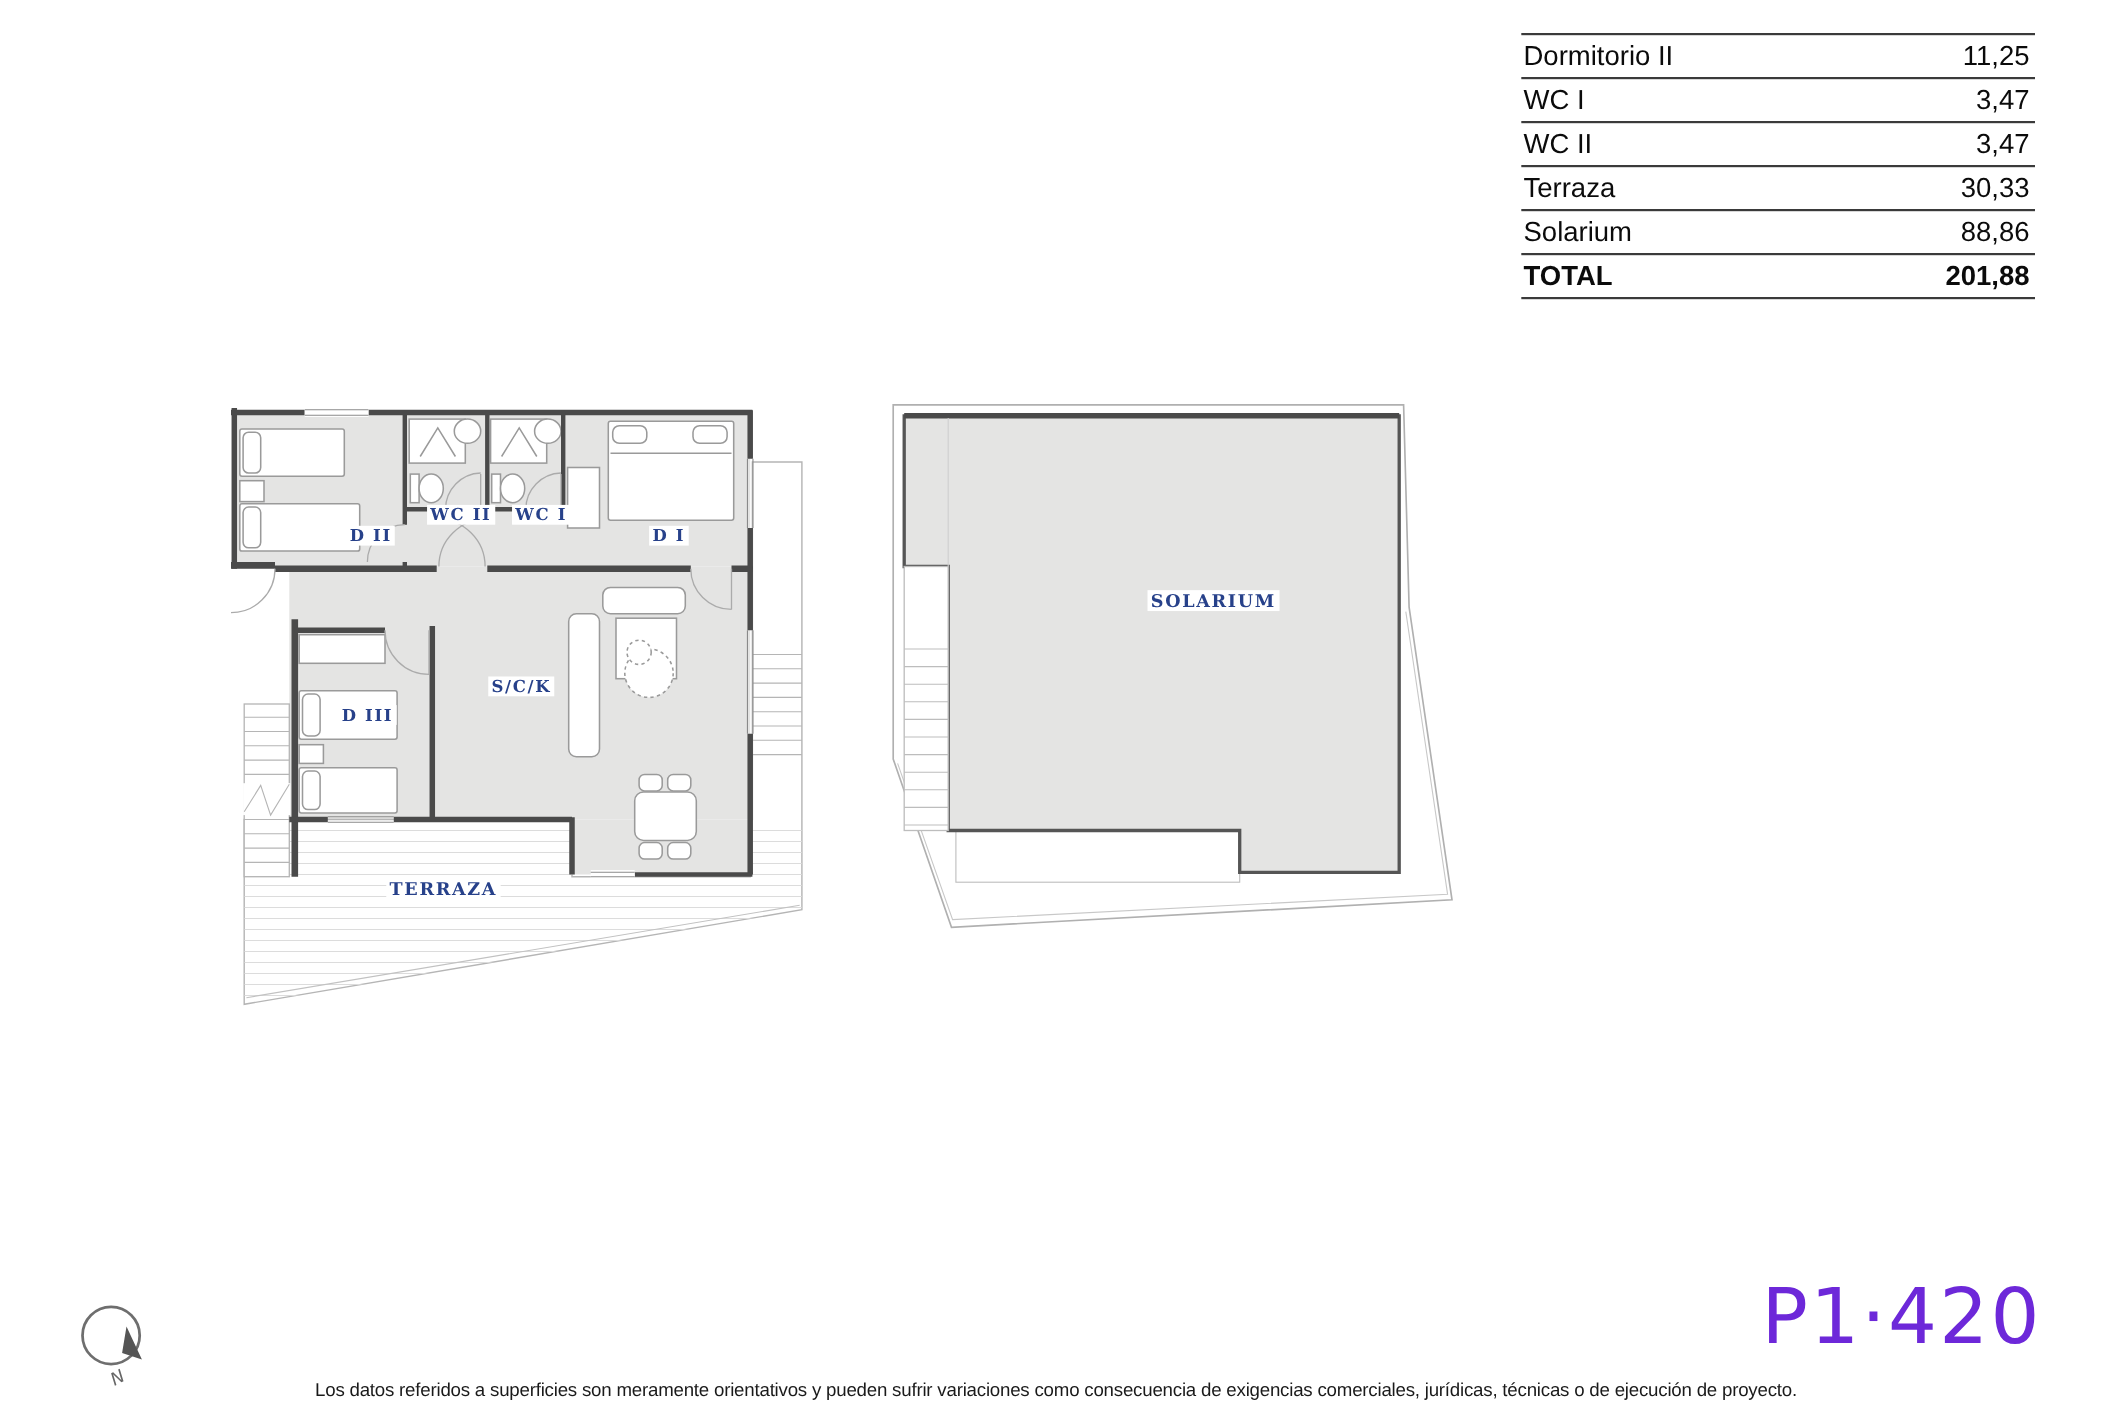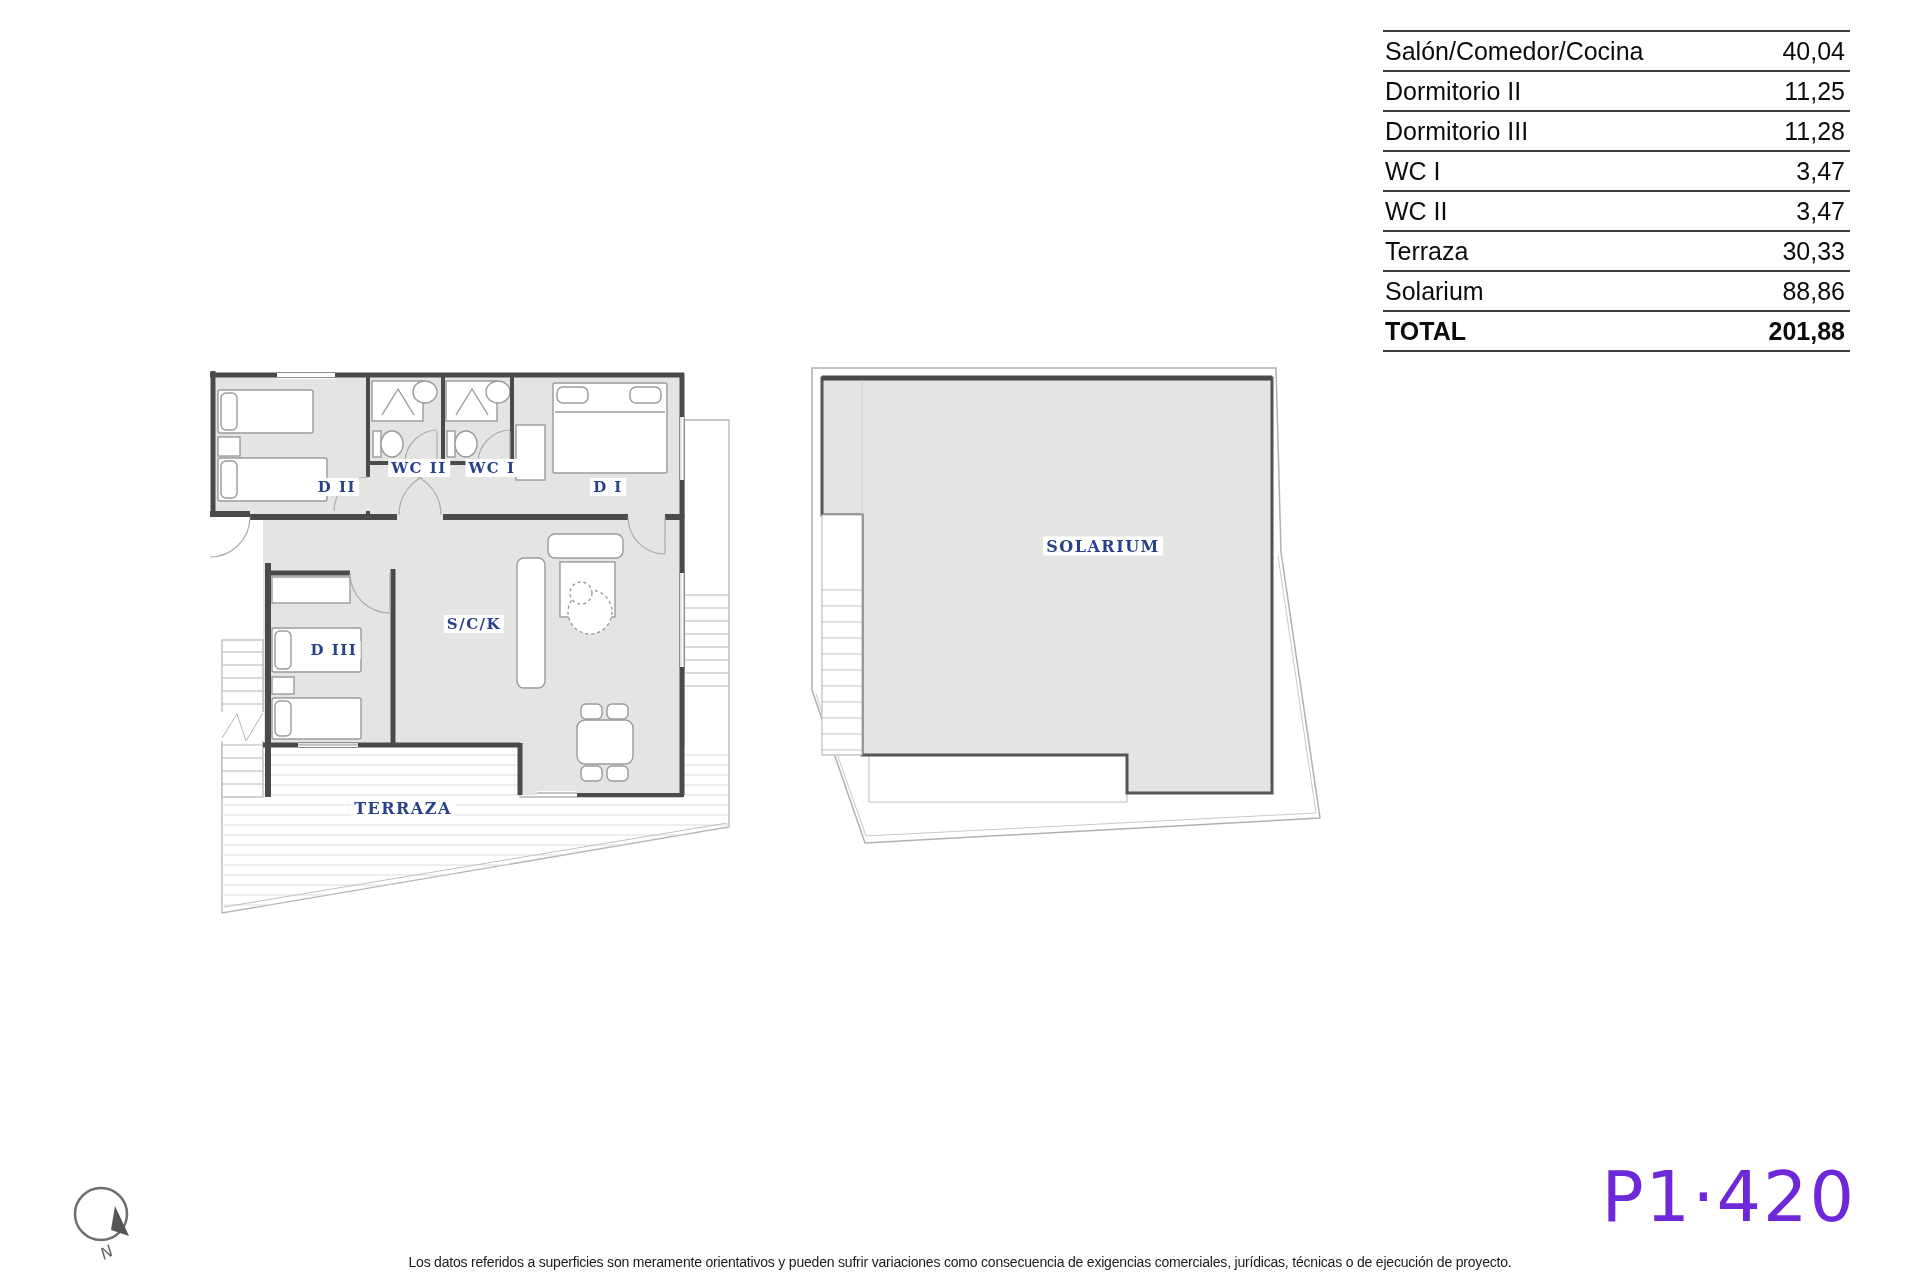--- a/index.html
+++ b/index.html
@@ -21,21 +21,21 @@
         font-family:"DejaVu Serif",serif;font-weight:bold;font-size:15px;
         color:#27418a;background:#fff;padding:0 3px;white-space:nowrap;
         letter-spacing:1.5px;}
   .plan-label.big{font-size:16px;}
 
   .plate{position:absolute;right:64px;top:1156px;
          font-family:"DejaVu Sans",sans-serif;font-size:70px;
          color:#6d28d9;letter-spacing:2px;}
 
   .disclaimer{position:absolute;left:0;right:0;top:1254px;text-align:center;
-         font-size:14px;color:#1a1a1a;letter-spacing:-0.2px;}
+         font-size:17px;color:#1a1a1a;letter-spacing:-0.2px;}
 </style>
 </head>
 <body>
 
 <svg class="plan" width="1920" height="1280" viewBox="0 0 1920 1280">
   <defs>
     <clipPath id="terr">
       <polygon points="222,745 520,745 520,797 682,797 682,745 684,745 684,420 729,420 729,827 222,913"></polygon>
     </clipPath>
   </defs>
@@ -173,30 +173,22 @@
 <div class="plan-label" style="left:419px;top:468px;">WC II</div>
 <div class="plan-label" style="left:492px;top:468px;">WC I</div>
 <div class="plan-label" style="left:608px;top:487px;">D I</div>
 <div class="plan-label" style="left:334px;top:650px;">D III</div>
 <div class="plan-label" style="left:474px;top:624px;">S/C/K</div>
 <div class="plan-label big" style="left:403px;top:808px;">TERRAZA</div>
 <div class="plan-label big" style="left:1103px;top:546px;">SOLARIUM</div>
 
 <div class="table">
   <div class="t-row">
-    <span>Salón/Comedor/Cocina</span>
-    <span>40,04</span>
-  </div>
-  <div class="t-row">
     <span>Dormitorio II</span>
     <span>11,25</span>
-  </div>
-  <div class="t-row">
-    <span>Dormitorio III</span>
-    <span>11,28</span>
   </div>
   <div class="t-row">
     <span>WC I</span>
     <span>3,47</span>
   </div>
   <div class="t-row">
     <span>WC II</span>
     <span>3,47</span>
   </div>
   <div class="t-row">

